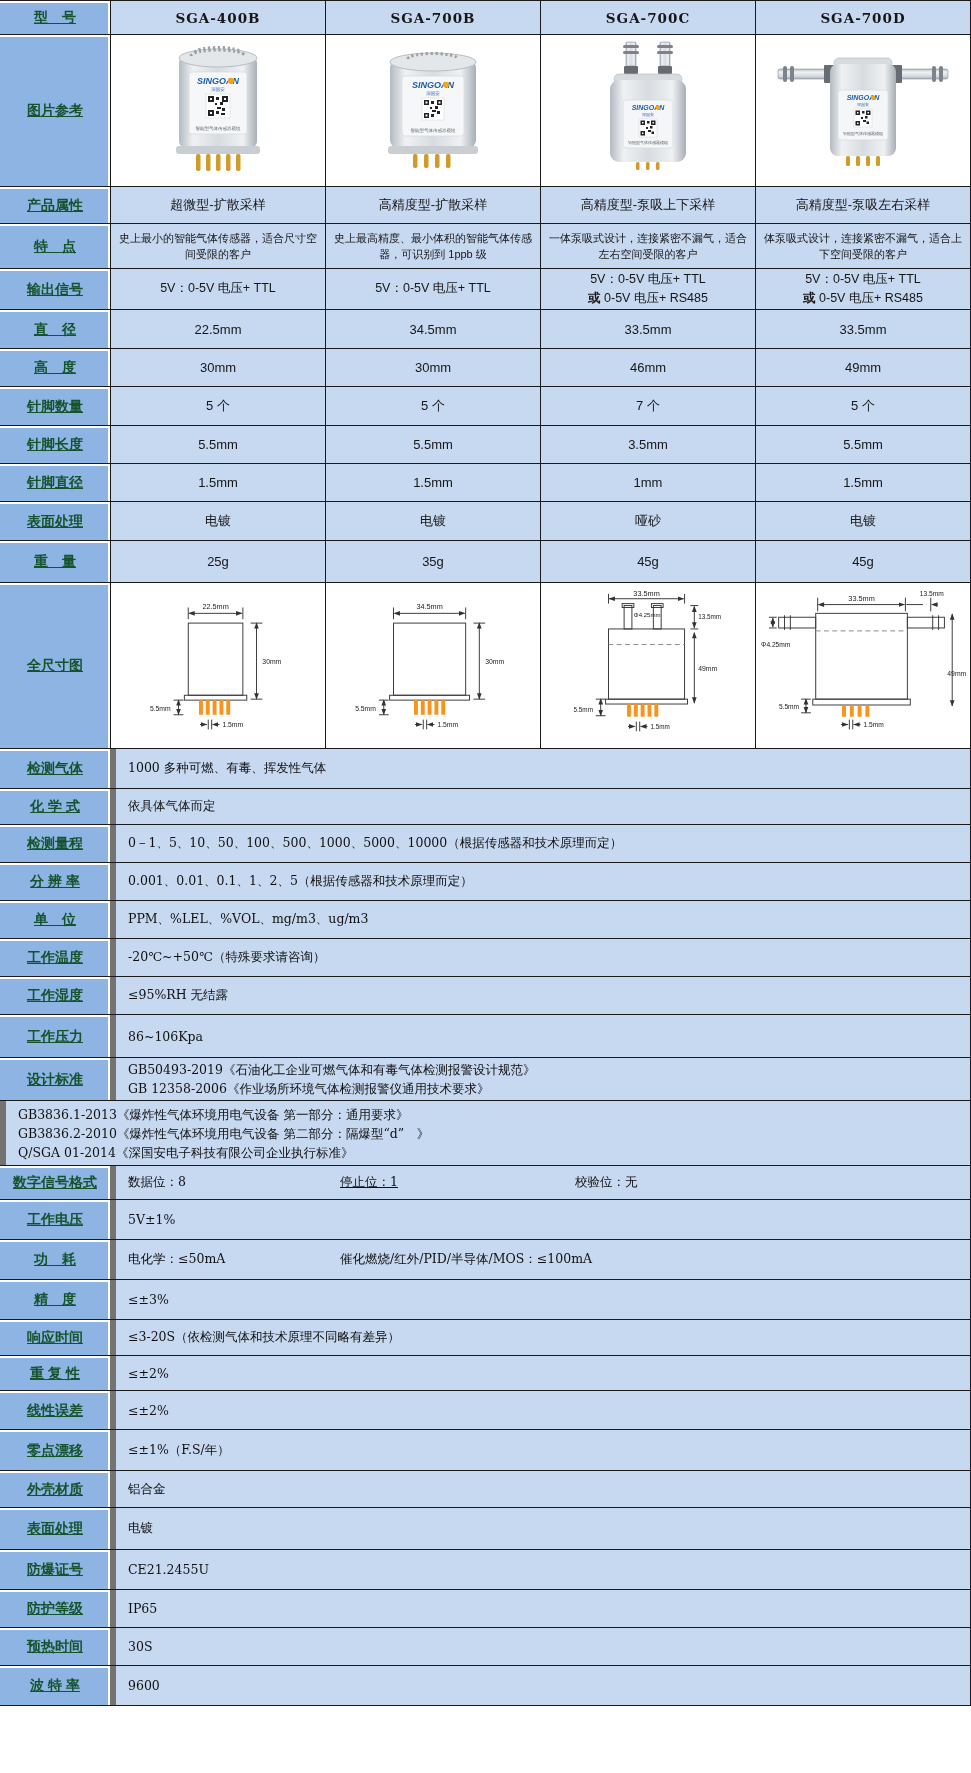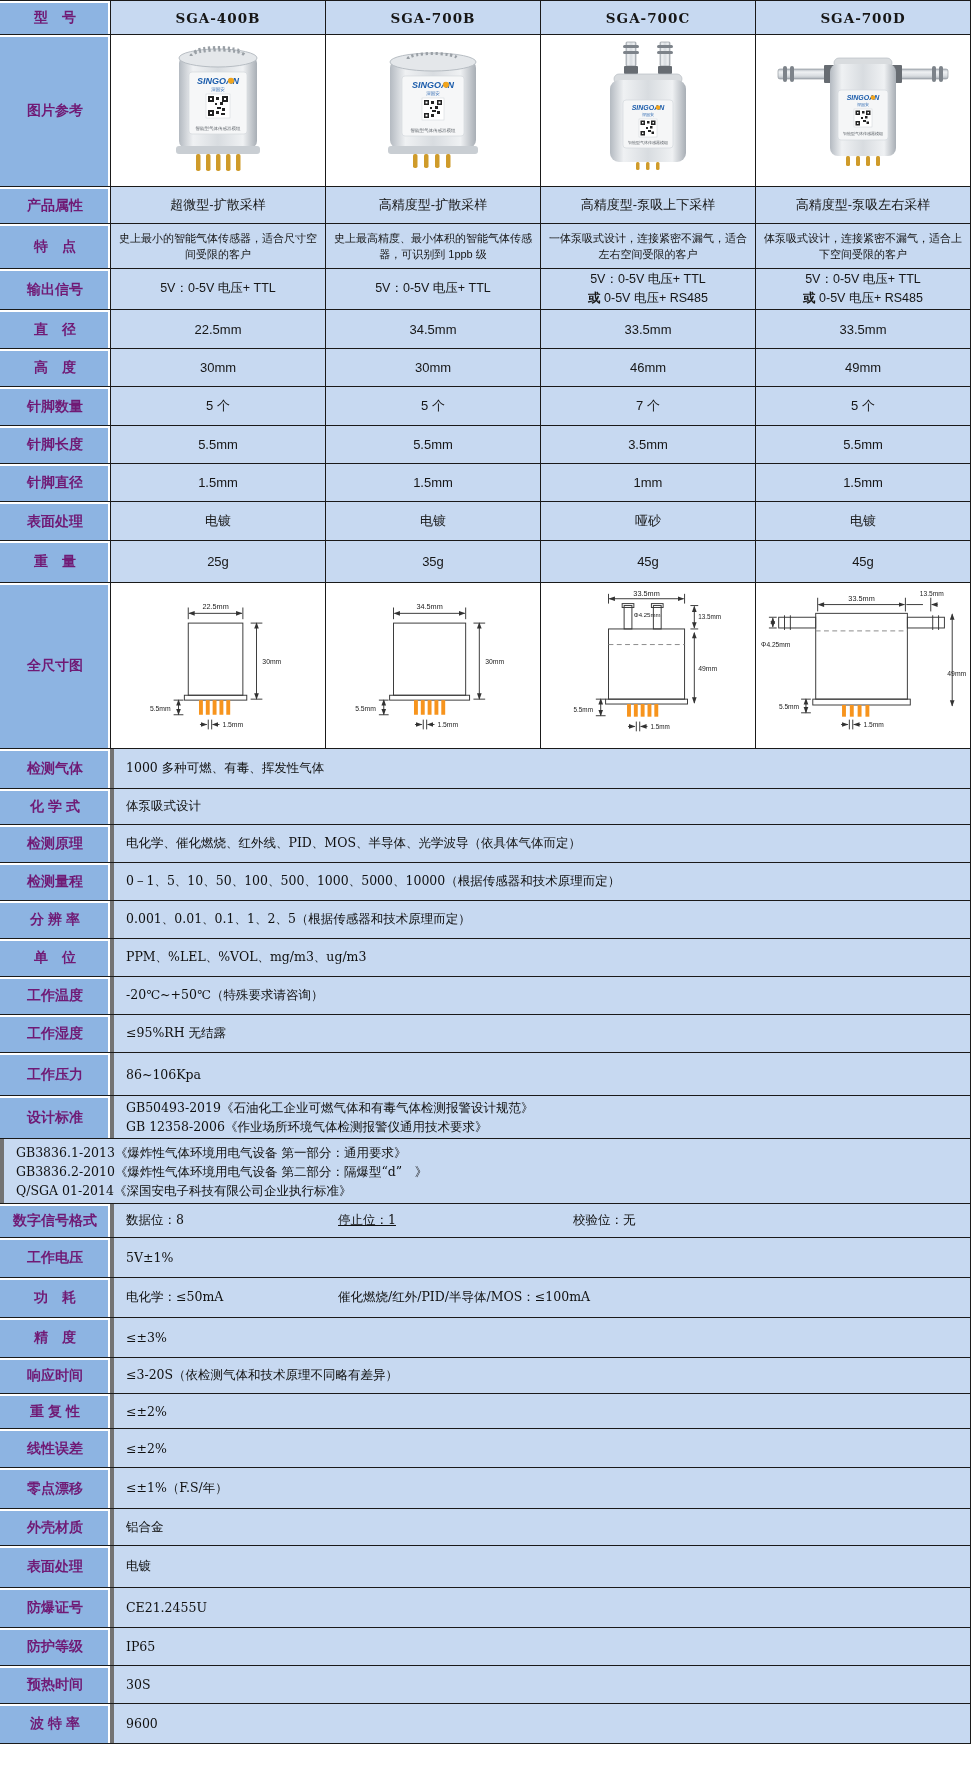--- a/index.html
+++ b/index.html
@@ -6,35 +6,35 @@
   html,body { background: #ffffff; }
   body { font-family: "Liberation Sans", sans-serif; }
   .sheet { width: 971px; border: 1px solid #1a1a1a; border-left: none; }
   .row { display: flex; border-top: 1px solid #1a1a1a; }
   .row.first { border-top: none; }
   .lcell {
     flex: 0 0 110px; width: 110px;
     background: #8db4e2;
     box-shadow: inset -2px 0 0 0 #ffffff, inset 0 2px 0 0 #ffffff;
     display: flex; align-items: center; justify-content: center;
-    font-weight: bold; font-size: 14px; color: #701a75; text-align: center;
-    line-height: 1.2; white-space: pre-wrap;
+    font-weight: bold; font-size: 14px; color: #14532d; text-align: center;
+    line-height: 1.2; white-space: pre-wrap; text-decoration: underline;
   }
   .vcell {
     flex: 1 1 0; border-left: 1px solid #1a1a1a; background: #c7d9f1;
     display: flex; flex-direction: column; align-items: center; justify-content: center;
     text-align: center; font-size: 13px; color: #161616; padding: 12px 8px;
   }
   .vcell.white { background: #ffffff; padding: 0; }
   .model { font-family: "DejaVu Serif", "Liberation Serif", serif; font-weight: bold; letter-spacing: 1px; font-size: 13.5px; }
   .feat { font-size: 11px; line-height: 1.5; }
   .sig { font-size: 12.5px; line-height: 1.55; }
   .l2::first-letter { font-weight: bold; }
   .wcell {
-    flex: 1 1 0; border-left: 4px solid #737373; background: #c7d9f1;
+    flex: 1 1 0; border-left: 6px solid #737373; background: #c7d9f1;
     display: flex; align-items: center; padding-left: 12px; padding-right: 8px;
     font-family: "DejaVu Serif", "Liberation Serif", serif;
     font-size: 12.5px; color: #101010;
   }
   .wcell.multi { flex-direction: column; align-items: flex-start; justify-content: center; line-height: 19px; }
   .seg1 { display: inline-block; width: 212px; }
   .seg2 { display: inline-block; width: 235px; text-decoration: underline; }
   svg text { font-family: "Liberation Sans", sans-serif; }
 </style>
 </head>
@@ -543,25 +543,21 @@
       </svg>
     </div>
   </div>
 
   <div class="row" style="height:40px">
     <div class="lcell">检测气体</div>
     <div class="wcell">1000 多种可燃、有毒、挥发性气体</div>
   </div>
   <div class="row" style="height:36px">
     <div class="lcell">化 学 式</div>
-    <div class="wcell">体泵吸式设计</div>
-  </div>
-  <div class="row" style="height:38px">
-    <div class="lcell">检测原理</div>
-    <div class="wcell">电化学、催化燃烧、红外线、PID、MOS、半导体、光学波导（依具体气体而定）</div>
+    <div class="wcell">依具体气体而定</div>
   </div>
   <div class="row" style="height:38px">
     <div class="lcell">检测量程</div>
     <div class="wcell">0－1、5、10、50、100、500、1000、5000、10000（根据传感器和技术原理而定）</div>
   </div>
   <div class="row" style="height:38px">
     <div class="lcell">分 辨 率</div>
     <div class="wcell">0.001、0.01、0.1、1、2、5（根据传感器和技术原理而定）</div>
   </div>
   <div class="row" style="height:38px">

